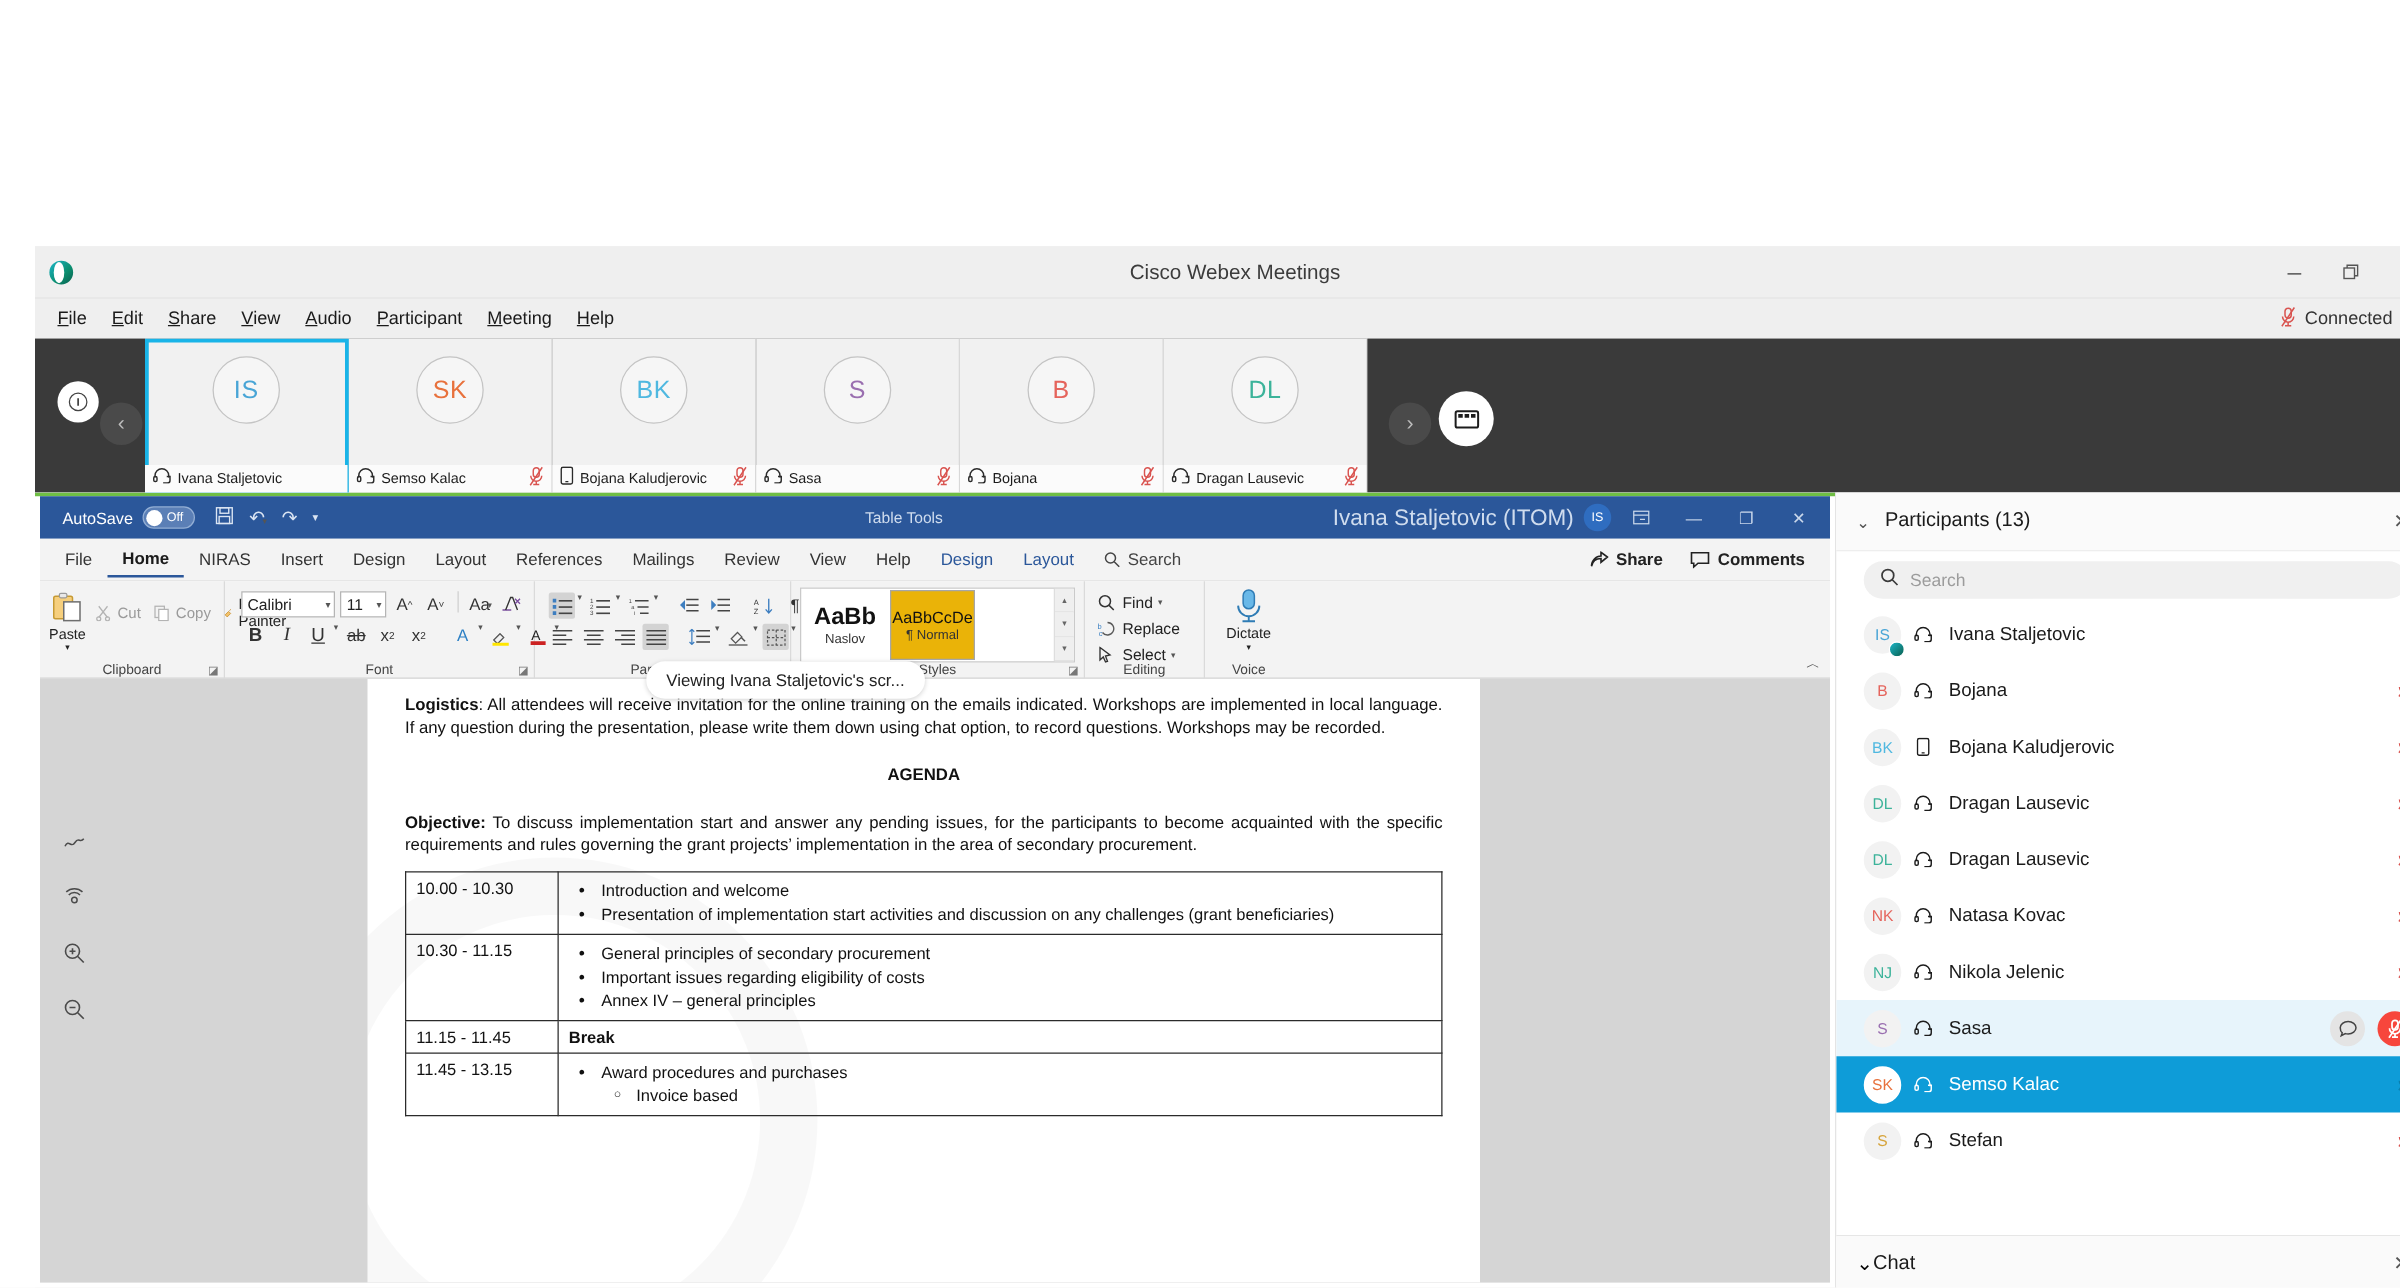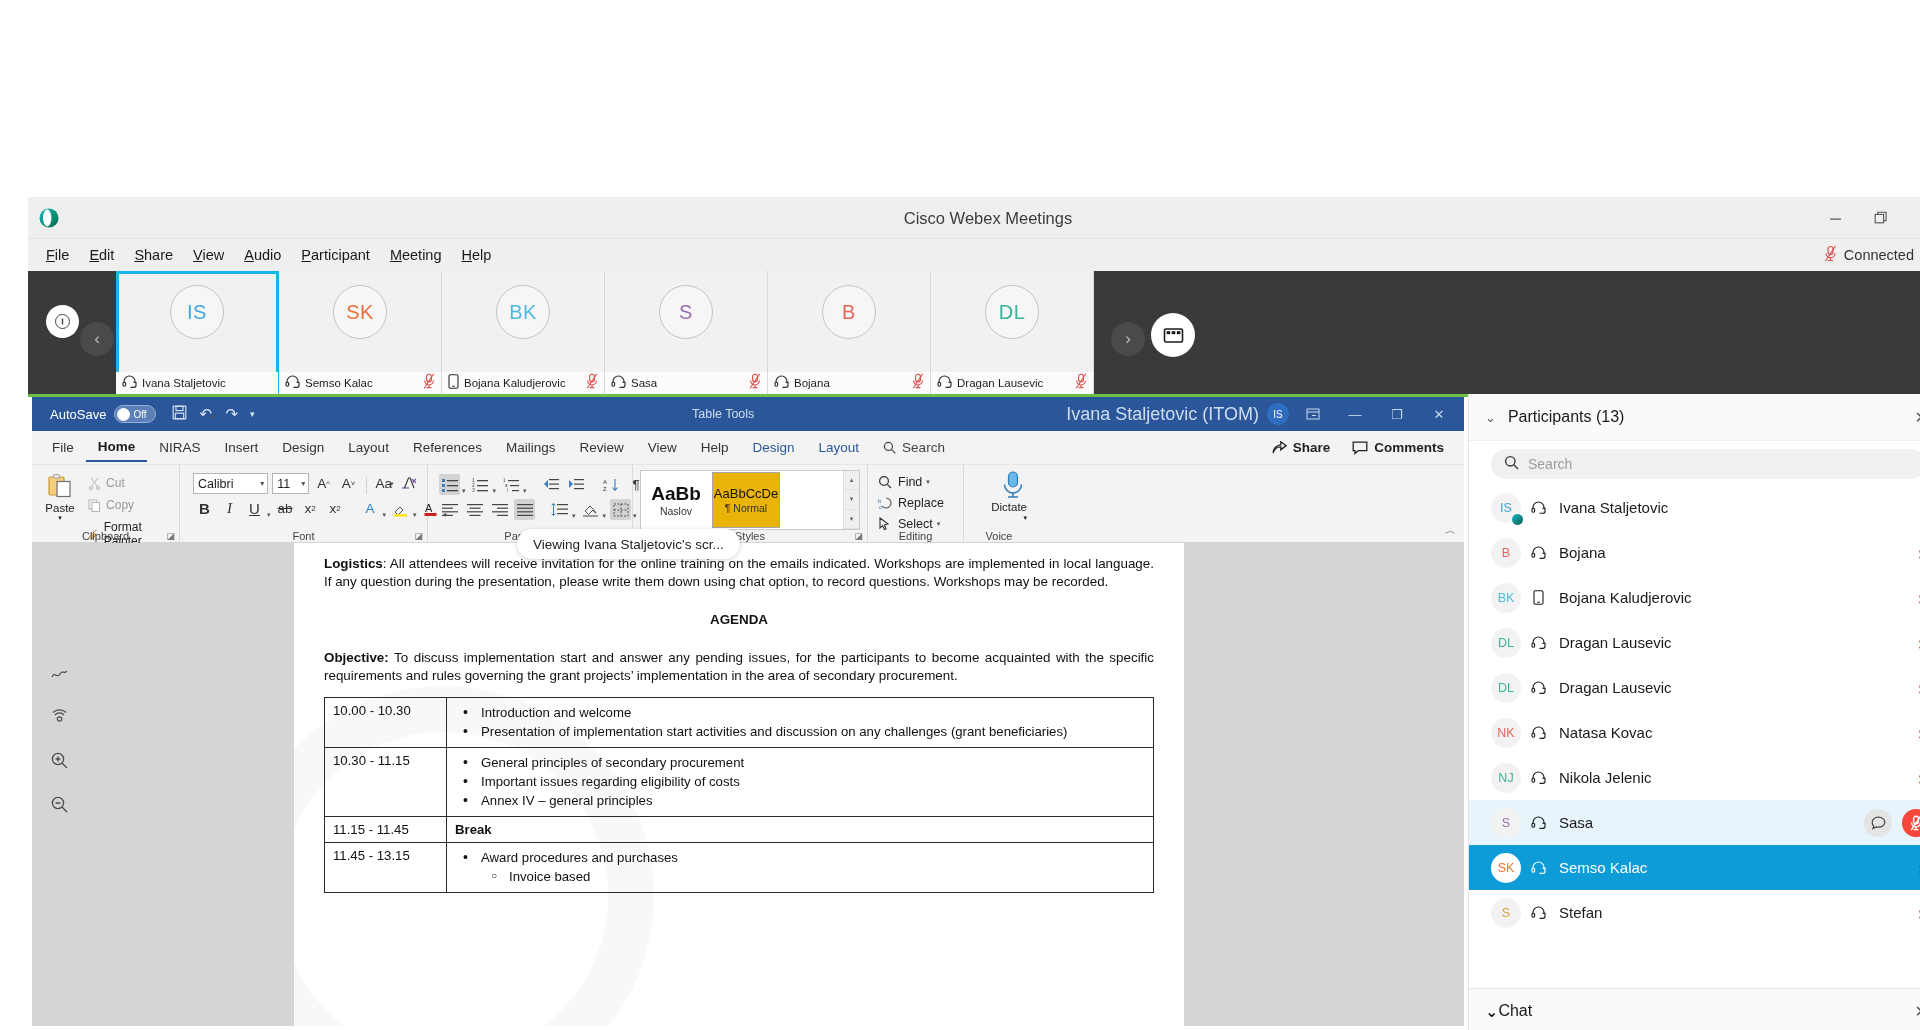--- a/index.html
+++ b/index.html
@@ -158,21 +158,21 @@
     position: absolute; left: 4px; top: 71px; width: 1432px; height: 78px;
     background: #f3f3f3; border-bottom: 1px solid #d4d4d4;
     display: flex;
   }
   .rgroup { position: relative; height: 78px; padding: 3px 7px 0 7px; border-right: 1px solid #dadada; }
   .rgroup-label {
     position: absolute; bottom: 1px; left: 0; width: 100%; text-align: center;
     font-size: 11px; color: #444;
   }
   .rgroup-launch { position: absolute; bottom: 2px; right: 4px; font-size: 9px; color: #777; }
-  .rrow { display: flex; align-items: flex-end; gap: 4px; }
+  .rrow { display: flex; align-items: flex-start; gap: 4px; }
 
   .paste-btn {
     display: flex; flex-direction: column; align-items: center; width: 50px;
     font-size: 11.5px; color: #222; padding-top: 2px;
   }
   .clip-item { display: flex; align-items: center; gap: 5px; font-size: 12px; color: #9a9a9a; padding: 2px 3px; }
   .clip-item.enabled { color: #222; }
 
   .font-box {
     width: 88px; height: 21px; border: 1px solid #b5b5b5; background: #fff;
@@ -207,21 +207,21 @@
   .style-scroll {
     width: 16px; height: 58px; display: flex; flex-direction: column;
     border-left: 1px solid #dedede;
   }
   .style-scroll div {
     flex: 1; display: flex; align-items: center; justify-content: center;
     font-size: 7px; color: #666; background: #efefef; border-bottom: 1px solid #e2e2e2;
   }
   .edit-item { display: flex; align-items: center; gap: 6px; font-size: 12.5px; color: #222; padding: 1px 3px; }
   .dictate {
-    display: flex; flex-direction: column; align-items: flex-end; width: 56px;
+    display: flex; flex-direction: column; align-items: center; width: 56px;
     font-size: 11.5px; color: #222; gap: 1px; padding-top: 2px;
   }
   .ribbon-collapse { position: absolute; right: 8px; bottom: 4px; font-size: 11px; color: #555; }
 
   
   .doc-canvas {
     position: absolute; left: 4px; top: 149px; width: 1432px; height: 483px;
     background: #d5d5d5; overflow: hidden;
   }
   .doc-rail { position: absolute; left: 0; top: 0; width: 262px; height: 483px; background: #d5d5d5; }
@@ -588,21 +588,21 @@
           <div class="rrow" style="align-items:flex-start;padding-top:2px">
             <div class="paste-btn">
               <svg width="30" height="30" viewBox="0 0 30 30" fill="none">
                 <rect x="4" y="5" width="15" height="18" rx="1.4" fill="#f6cf7d" stroke="#c69a34" stroke-width="1.2"></rect>
                 <rect x="8.5" y="2.6" width="6" height="3.6" rx="1.2" fill="#e9e9e9" stroke="#9b9b9b" stroke-width="1"></rect>
                 <rect x="12" y="9.5" width="13" height="15" fill="#fff" stroke="#6e6e6e" stroke-width="1.2"></rect>
               </svg>
               <span>Paste</span>
               <span style="font-size:7px">▾</span>
             </div>
-            <div style="display:flex;flex-direction:column;gap:4px;padding-top:4px">
+            <div style="display:flex;flex-direction:row;gap:4px;padding-top:4px">
               <div class="clip-item">
                 <svg width="13" height="13" viewBox="0 0 13 13" stroke="#b3b3b3" fill="none" stroke-width="1">
                     <path d="M3 1l7 9M10 1L3 10"></path>
                     <circle cx="3" cy="11" r="1.6"></circle>
                     <circle cx="10" cy="11" r="1.6"></circle>
                   </svg>
                 <span>Cut</span>
               </div>
               <div class="clip-item">
                 <svg width="13" height="13" viewBox="0 0 13 13" stroke="#b3b3b3" fill="none" stroke-width="1">

